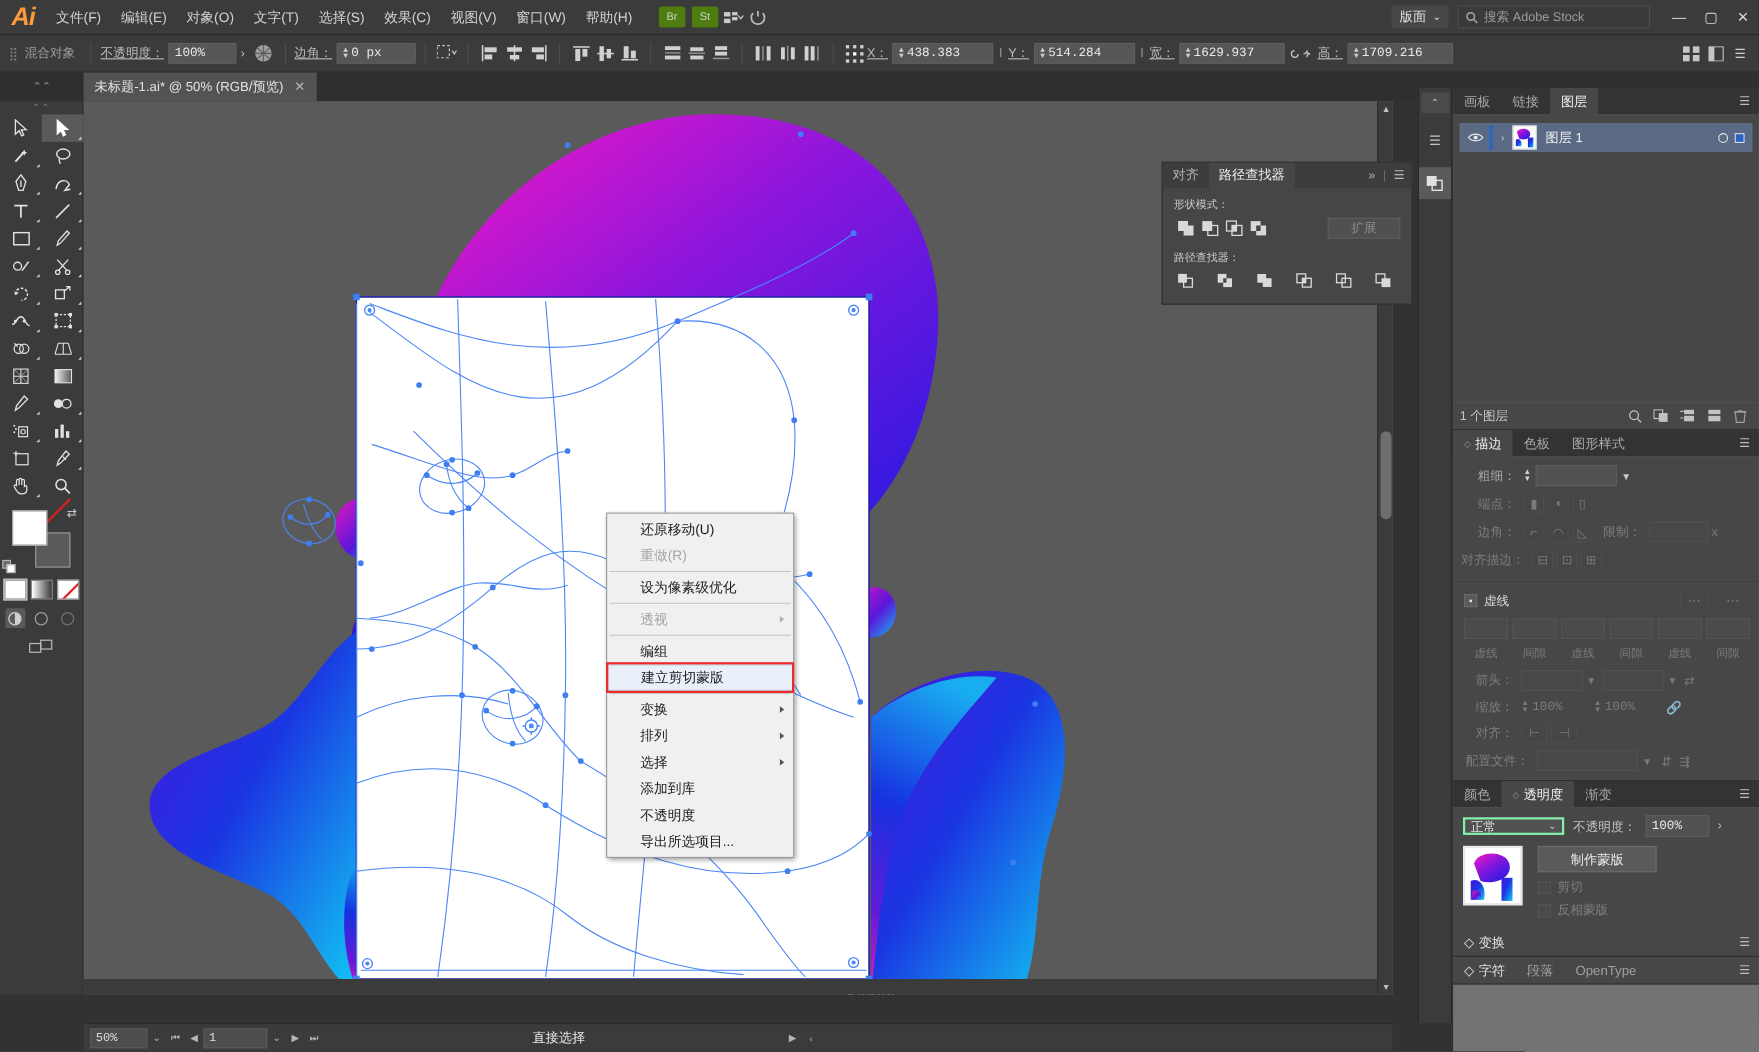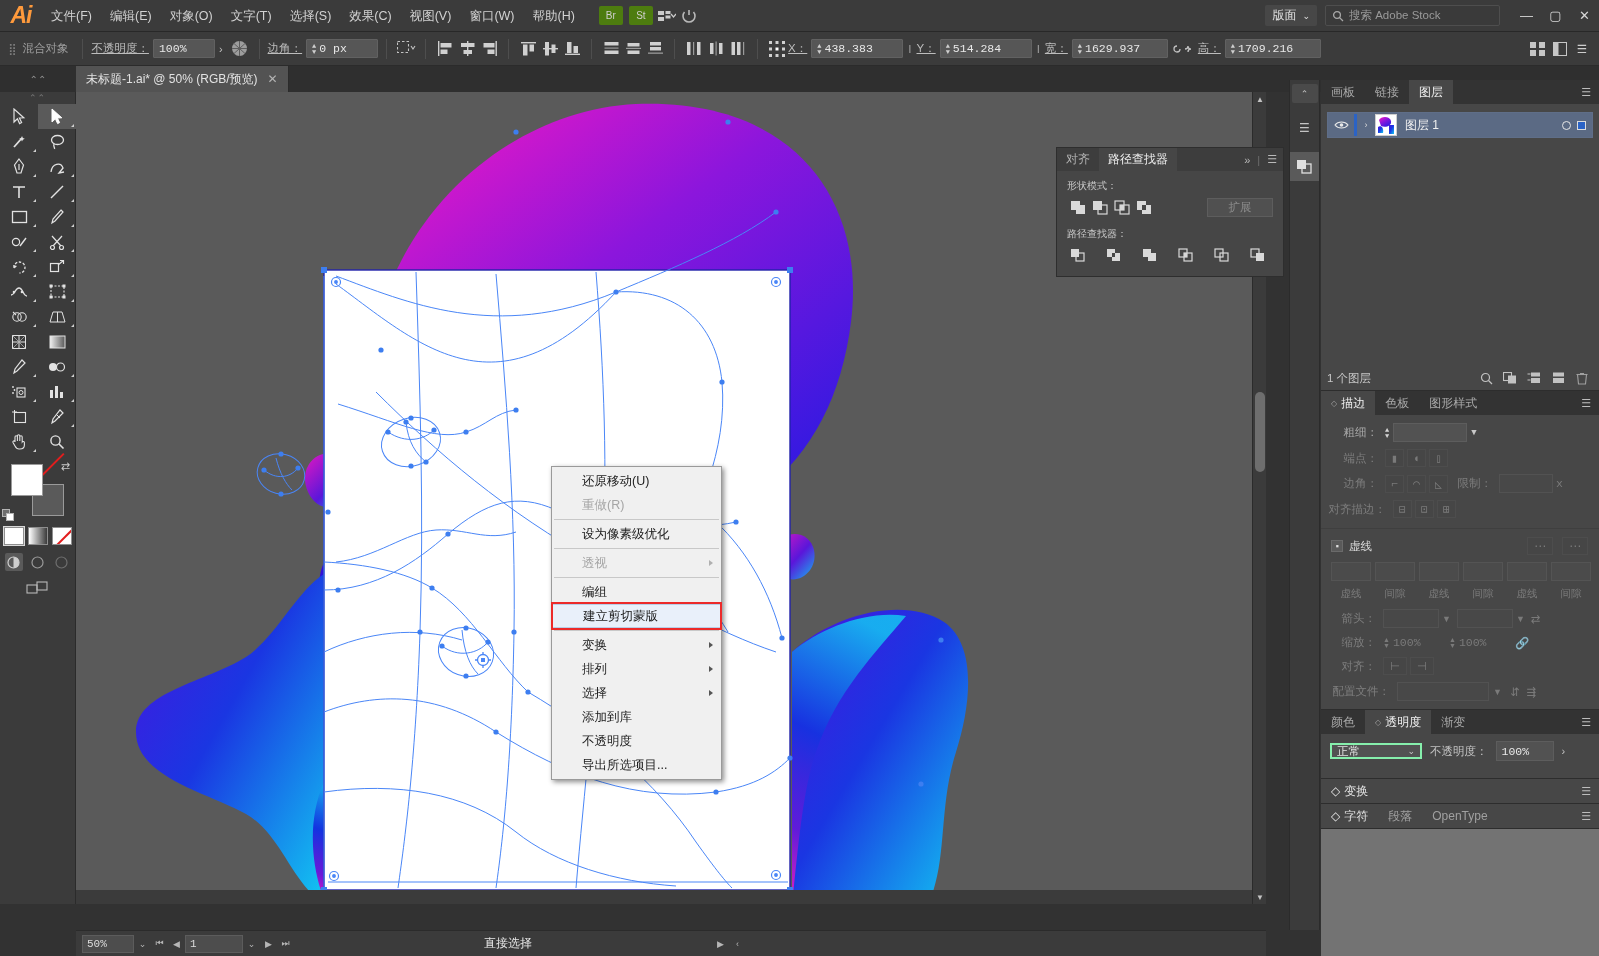--- a/index.html
+++ b/index.html
@@ -1062,21 +1062,21 @@
     <div class="panel">
       <div class="ptabs">
         <div class="ptab active">
           <span class="dotty">◇</span>
           <span>描边</span>
         </div>
         <div class="ptab">色板</div>
         <div class="ptab">图形样式</div>
         <div class="pmenu">☰</div>
       </div>
-      <div class="pbody" style="padding:8px 8px 8px 0;font-family:Liberation Mono, monospace;">
+      <div class="pbody" style="padding:8px 8px 8px 0;">
         <div class="frow">
           <span class="lab">粗细：</span>
           <span class="stepper" style="color:#d4d4d4;margin-right:4px;">▲<br>▼</span>
           <div class="fbox" style="width:74px;"></div>
           <span style="color:#c8c8c8;margin-left:4px;font-size:9px;">▼</span>
         </div>
         <div class="frow">
           <span class="lab dim">端点：</span>
           <div class="sq-ico dim">▮</div>
           <div class="sq-ico dim">◖</div>
@@ -1166,20 +1166,42 @@
       </div>
       <div class="pbody" style="padding:7px 9px 9px 9px;">
         <div class="tr-row">
           <div class="tr-sel">
             <span>正常</span>
             <span style="font-size:9px;color:#c8c8c8;">⌄</span>
           </div>
           <span style="color:#c2c2c2;font-size:11.5px;">不透明度：</span>
           <div class="tr-op">100%</div>
           <span style="color:#c2c2c2;font-size:11px;">›</span>
+        </div>
+        <div style="display:flex;align-items:flex-start;gap:14px;margin-top:6px;">
+          <div class="tr-thumb">
+            <svg width="50" height="50" viewBox="0 0 50 50">
+                <rect width="50" height="50" fill="#fff"></rect>
+              <path d="M8 14 C12 2 36 2 40 14 C44 27 26 34 14 30 Z" fill="url(#g2)"></path>
+              <path d="M5 30 C12 26 20 34 17 47 L5 47 Z" fill="url(#g4)"></path>
+              <rect x="33" y="27" width="10" height="21" fill="url(#g4)"></rect>
+              <path d="M6 40 C10 36 16 40 15 47 L6 47 Z" fill="url(#g5)"></path>
+            </svg>
+          </div>
+          <div>
+            <div class="mask-btn">制作蒙版</div>
+            <div class="chk-row">
+              <span class="chk-sq"></span>
+              <span>剪切</span>
+            </div>
+            <div class="chk-row">
+              <span class="chk-sq"></span>
+              <span>反相蒙版</span>
+            </div>
+          </div>
         </div>
       </div>
     </div>
 
     <div class="collapsed">
       <div class="ct">
         <span class="dotty">◇</span>
         <span>变换</span>
       </div>
       <div class="pmenu">☰</div>

